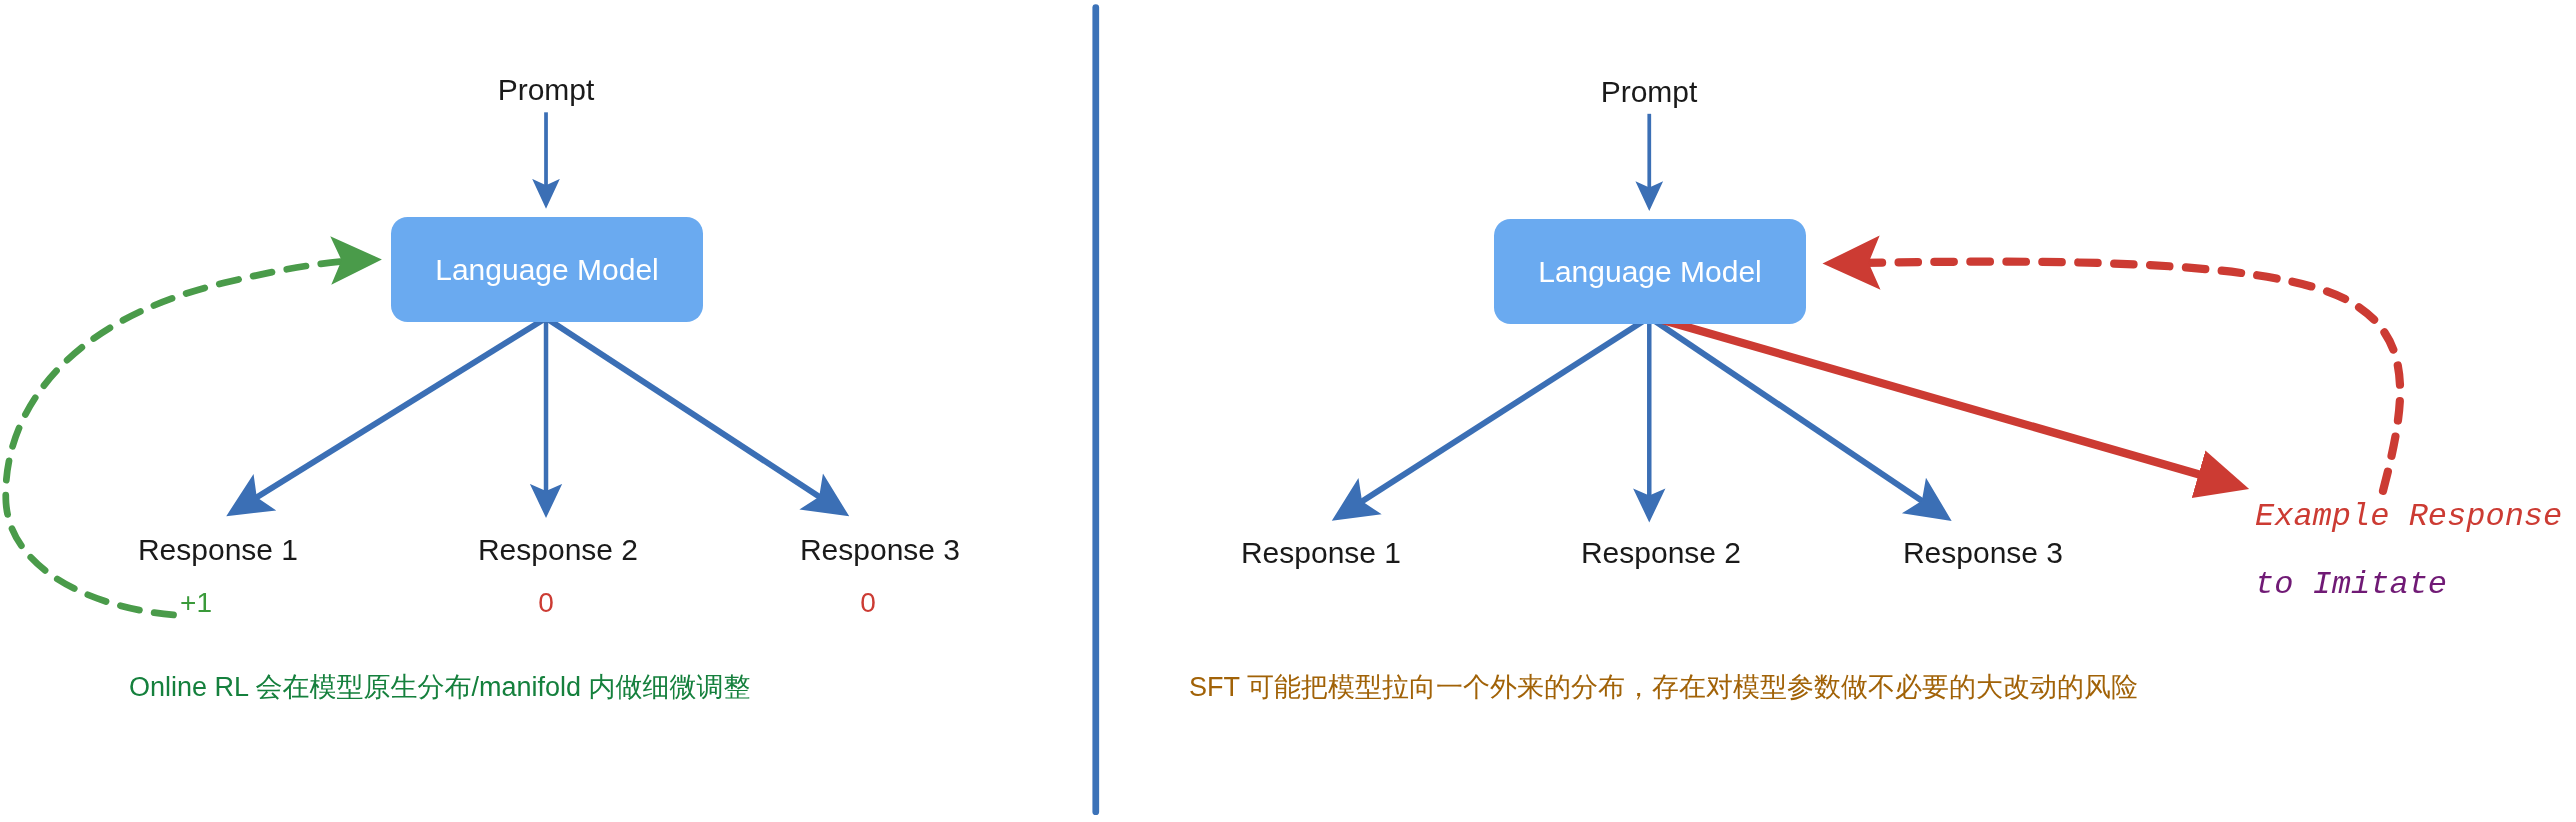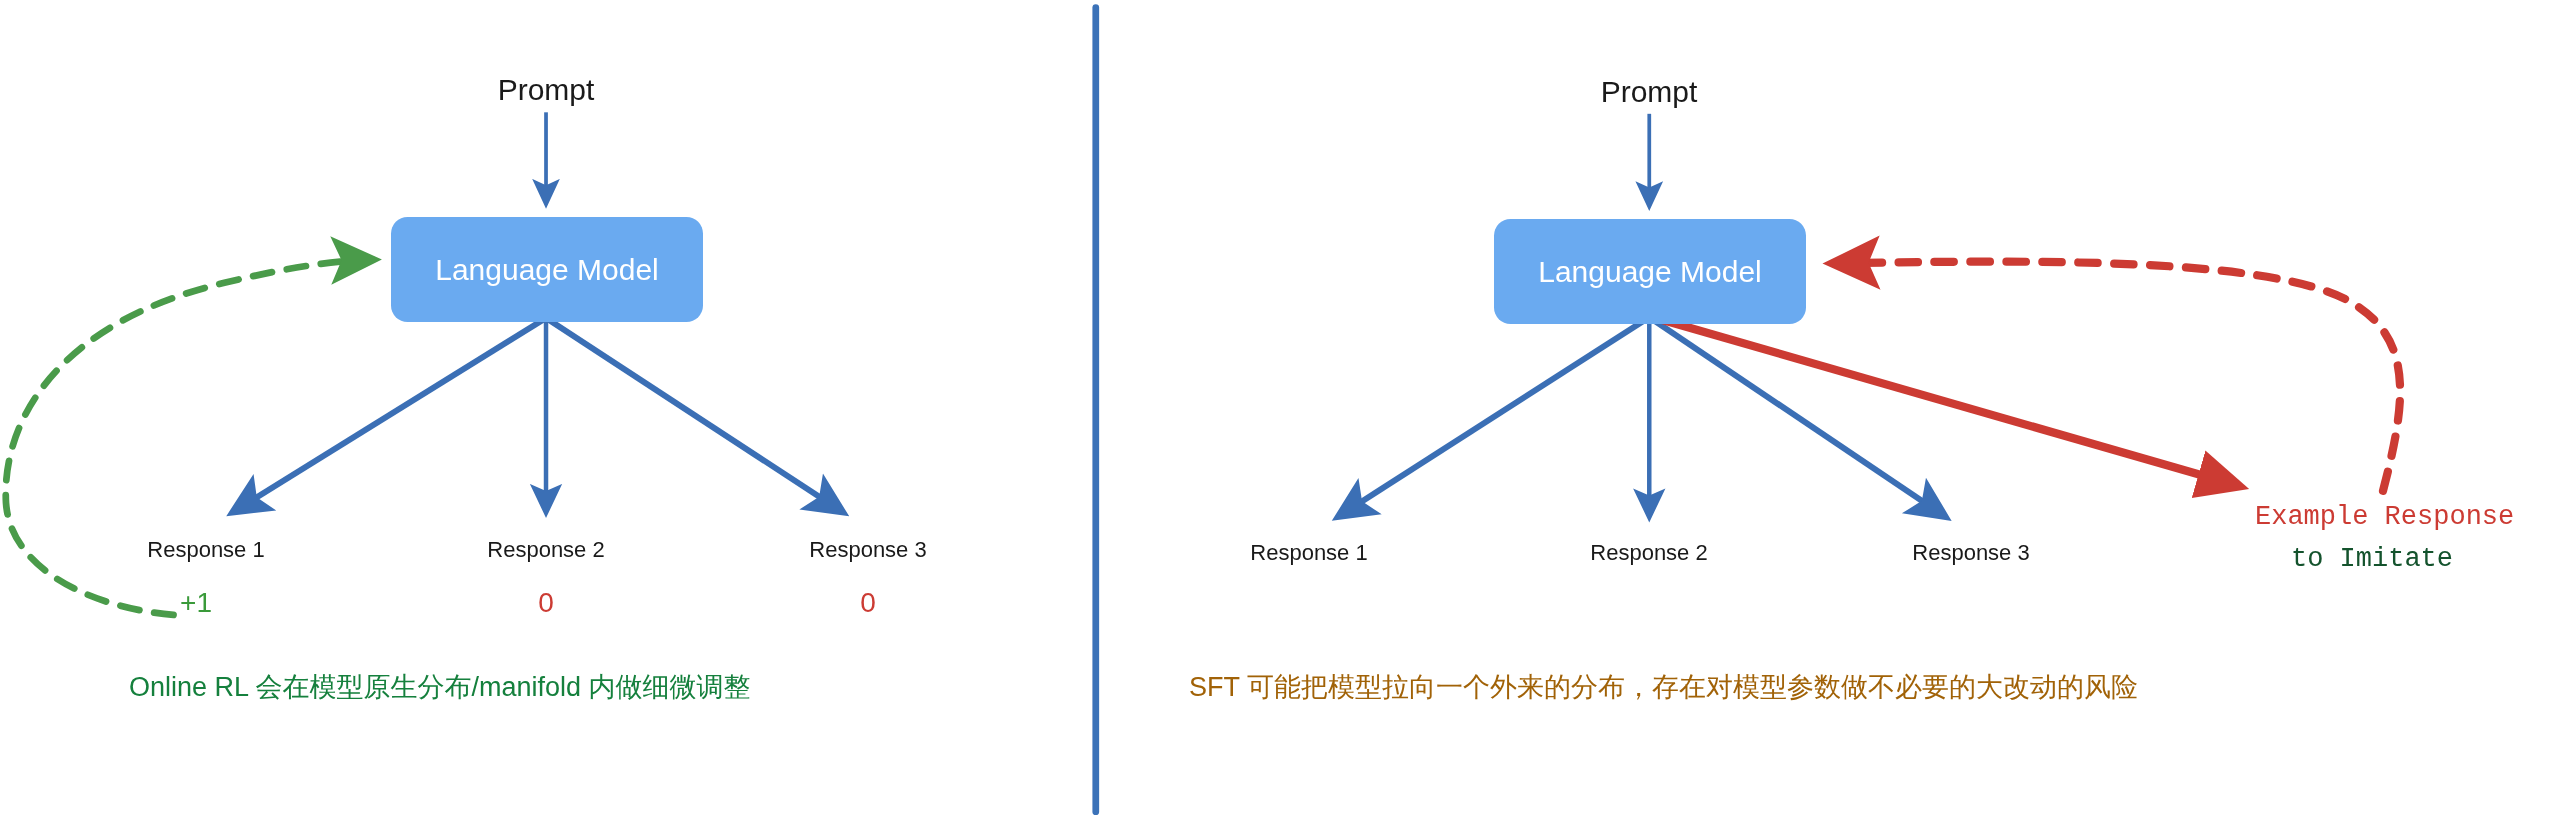--- a/index.html
+++ b/index.html
@@ -2,26 +2,26 @@
 <html style="font-size:12px"><head>
 <meta charset="utf-8">
 <style>
   html,body{margin:0;padding:0;background:#ffffff;}
   body{width:2576px;height:823px;position:relative;overflow:hidden;
        font-family:"Liberation Sans",sans-serif;}
   #stage{position:absolute;inset:0;width:2576px;height:823px;}
   svg.layer{position:absolute;left:0;top:0;width:2576px;height:823px;overflow:visible;}
   .txt{position:absolute;white-space:nowrap;}
   .lbl-prompt{font-size:30px;color:#1a1a1a;transform:translate(-50%,-50%);}
-  .lbl-resp{font-size:22px;color:#1a1a1a;transform:translate(-50%,-50%);}
+  .lbl-resp{font-size:30px;color:#1a1a1a;transform:translate(-50%,-50%);margin-left:12px;}
   .lbl-score{font-size:28px;transform:translate(-50%,-50%);}
   .lbl-caption{font-size:27px;transform:translateY(-50%);}
   .lm-box{position:absolute;border-radius:16.5px;display:flex;align-items:center;
           justify-content:center;color:#ffffff;font-size:30px;margin-top:8px;}
-  .mono{font-family:"Liberation Mono",monospace;font-size:27px;line-height:42px;}
+  .mono{font-family:"Liberation Mono",monospace;font-size:32px;line-height:42px;font-style:italic;}
 </style>
 </head>
 <body>
 
 <div id="stage">
 
   <svg class="layer" viewBox="0 0 3444 1100" xmlns="http://www.w3.org/2000/svg">
     <defs>
       <marker id="ahBlue" markerWidth="9" markerHeight="9" refX="6.2" refY="4" orient="auto">
         <path d="M0,0.4 L7.6,4 L0,7.6 L1.6,4 Z" fill="#3b6fb5"></path>
@@ -81,18 +81,18 @@
 
   <div class="lm-box" style="left:1494px;top:211px;width:312px;height:105px;background:#6aaaf0;">
     <span>Language Model</span>
   </div>
 
   <div class="txt lbl-resp" style="left:1309px;top:553px;">Response 1</div>
   <div class="txt lbl-resp" style="left:1649px;top:553px;">Response 2</div>
   <div class="txt lbl-resp" style="left:1971px;top:553px;">Response 3</div>
 
   <div class="txt mono" style="left:2255px;top:496px;color:#cc3b33;">Example Response</div>
-  <div class="txt mono" style="left:2255px;top:538px;color:#14532d;margin-left:36px;">to Imitate</div>
+  <div class="txt mono" style="left:2255px;top:564px;color:#701a75;">to Imitate</div>
 
   <div class="txt lbl-caption" style="left:1189px;top:687px;color:#a16207;">SFT 可能把模型拉向一个外来的分布，存在对模型参数做不必要的大改动的风险</div>
 
 </div>
 
 
 </body></html>

